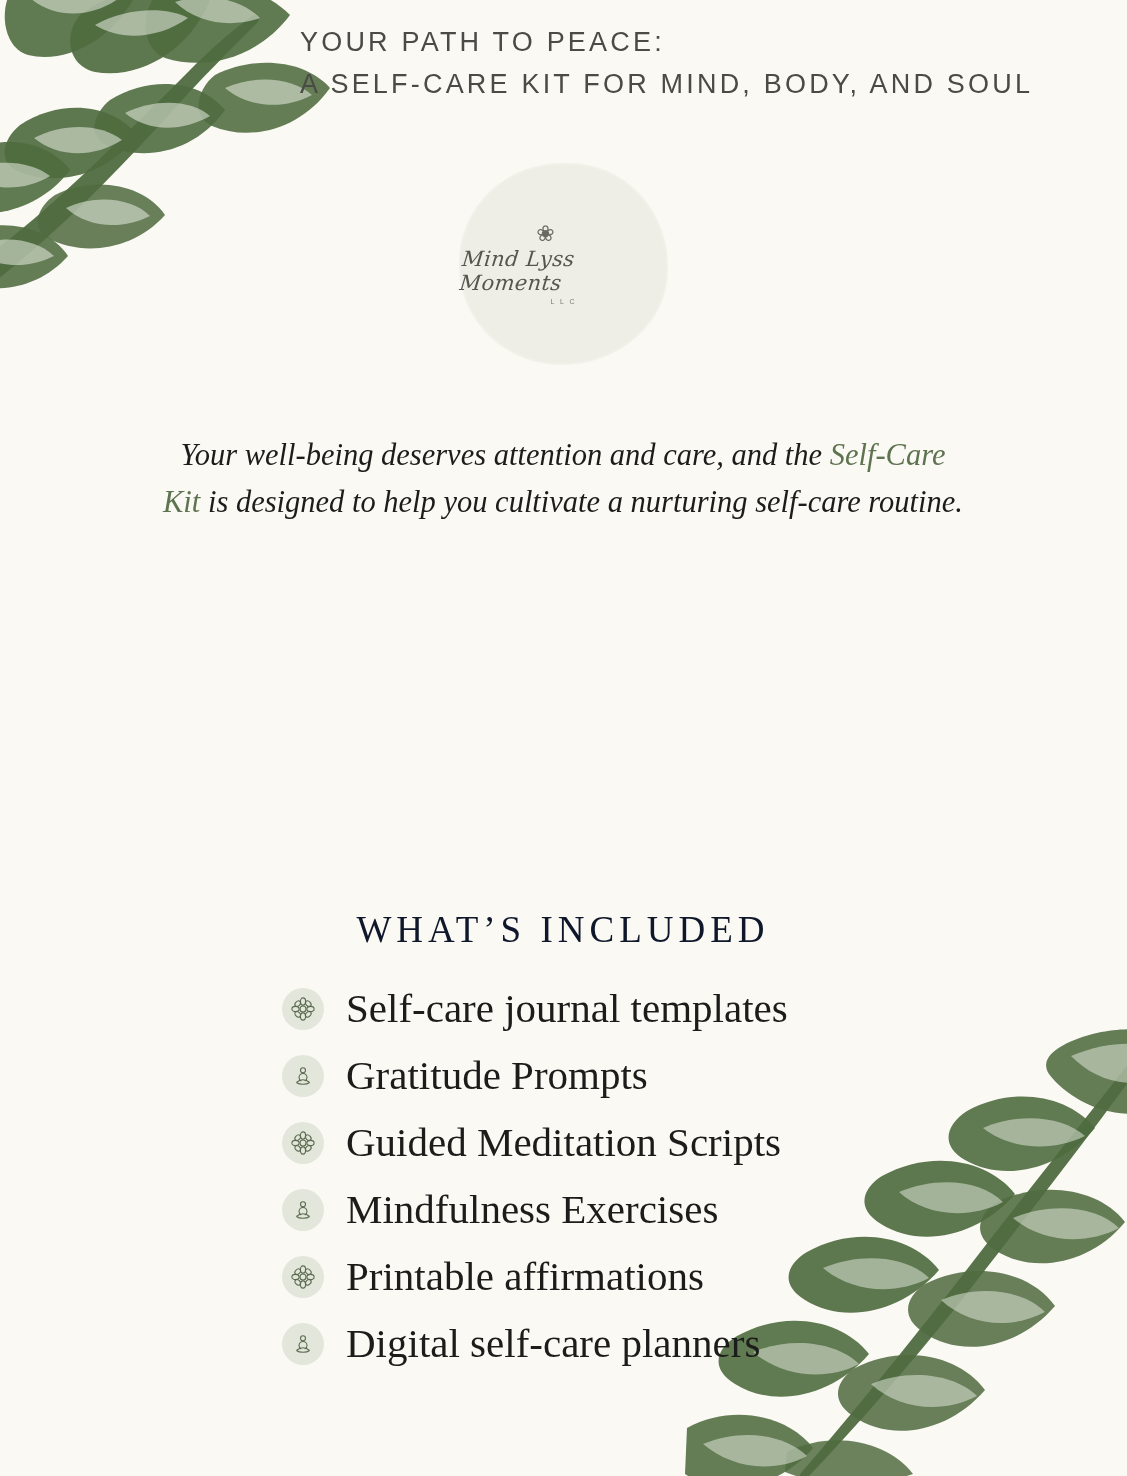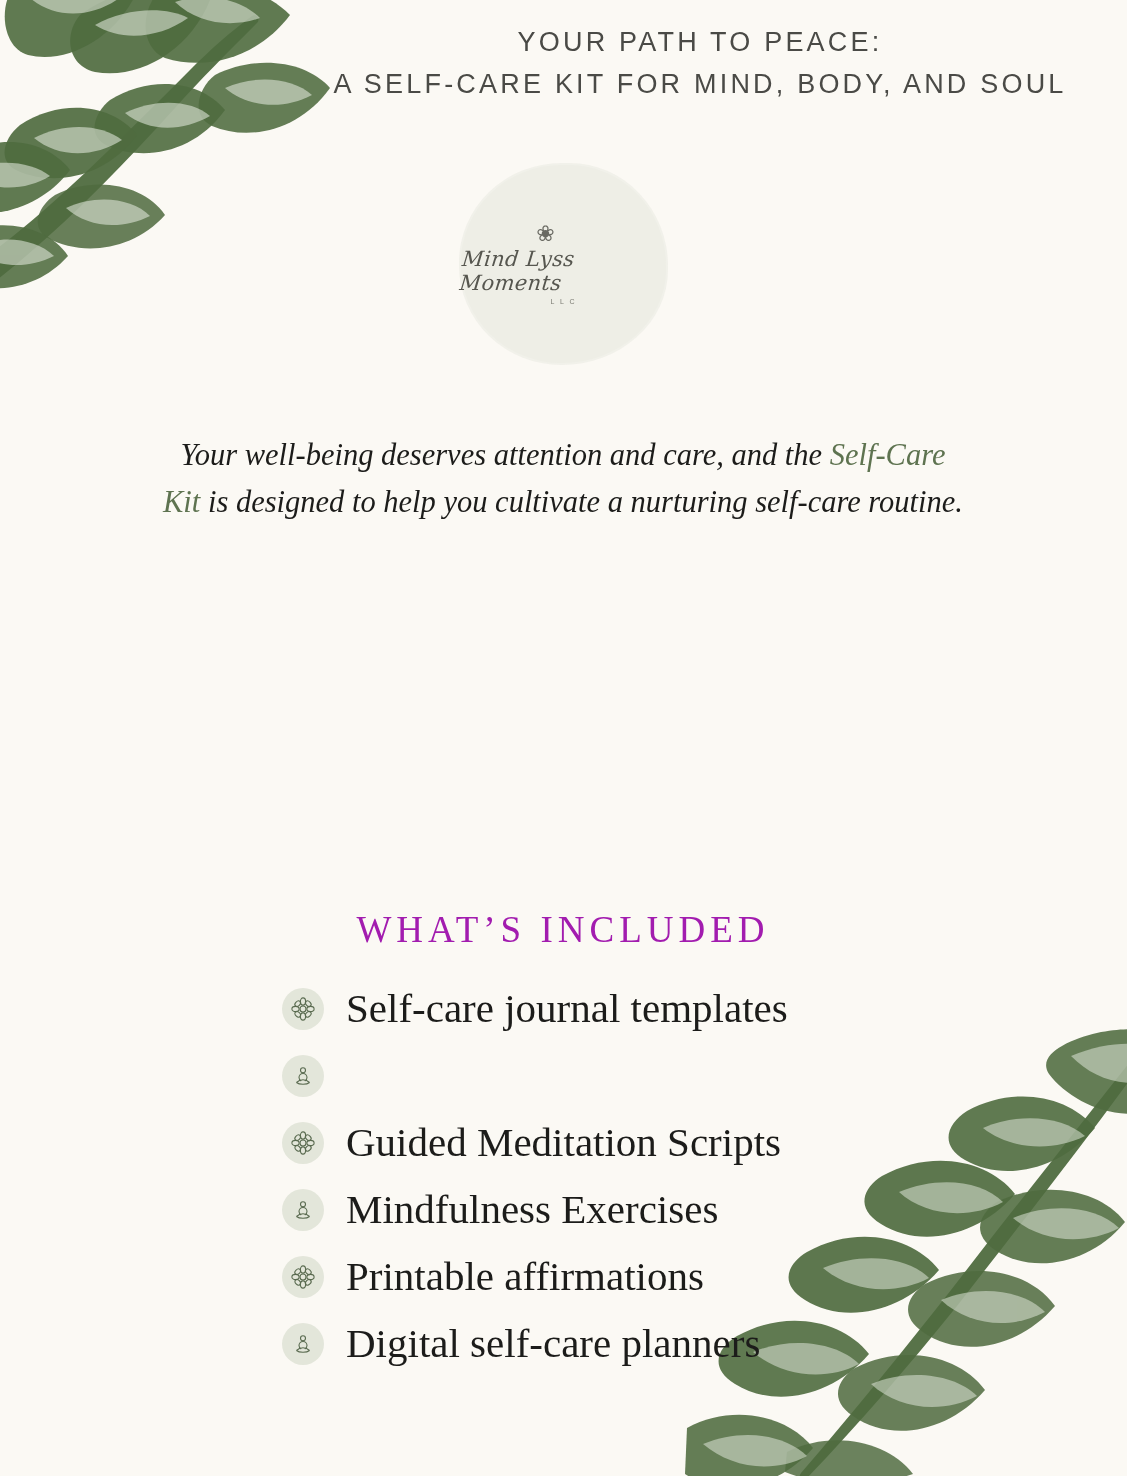--- a/index.html
+++ b/index.html
@@ -28,21 +28,21 @@
   }
   .foliage-tl { top: -20px; left: -40px; width: 420px; height: 400px; }
   .foliage-br { bottom: -10px; right: -20px; width: 480px; height: 470px; }
 
   
   .header {
     position: absolute;
     top: 22px;
     left: 300px;
     width: 800px;
-    text-align: center;
+    text-align: left;
   }
   .header-line {
     font-family: "Liberation Sans", sans-serif;
     font-size: 27px;
     letter-spacing: 3.2px;
     color: #4a4a46;
     font-weight: 400;
     line-height: 1.55;
     white-space: nowrap;
   }
@@ -110,21 +110,21 @@
   
   .included-title {
     position: absolute;
     top: 908px;
     left: 163px;
     width: 800px;
     text-align: center;
     font-family: "Liberation Serif", serif;
     font-size: 37px;
     letter-spacing: 5px;
-    color: #a21caf;
+    color: #0f172a;
   }
 
   .list {
     position: absolute;
     top: 975px;
     left: 282px;
     width: 600px;
   }
   .list-item {
     display: flex;
@@ -249,20 +249,21 @@
     <div class="list-item">
       <span class="bullet-icon">
         <svg width="26" height="26" viewBox="0 0 26 26" fill="none" stroke="#5a6b50" stroke-width="1.1">
           <circle cx="13" cy="7.2" r="2.5"></circle>
           <path d="M13 10.5 C10.4 10.5 9 12.6 9 14.6 C9 16.2 10 17.4 11.2 18"></path>
           <path d="M13 10.5 C15.6 10.5 17 12.6 17 14.6 C17 16.2 16 17.4 14.8 18"></path>
           <path d="M6.5 19.5 C8.5 17.4 10.8 16.8 13 16.8 C15.2 16.8 17.5 17.4 19.5 19.5"></path>
           <path d="M6.5 19.5 C8.2 21 10.4 21.3 13 21.3 C15.6 21.3 17.8 21 19.5 19.5"></path>
         </svg>
       </span>
+      <span class="item-label">Gratitude Prompts</span>
     </div>
 
     <div class="list-item">
       <span class="bullet-icon">
         <svg width="26" height="26" viewBox="0 0 26 26" fill="none" stroke="#5a6b50" stroke-width="1.1">
           <circle cx="13" cy="13" r="3"></circle>
           <ellipse cx="13" cy="5.5" rx="2.6" ry="3.6"></ellipse>
           <ellipse cx="13" cy="20.5" rx="2.6" ry="3.6"></ellipse>
           <ellipse cx="5.5" cy="13" rx="3.6" ry="2.6"></ellipse>
           <ellipse cx="20.5" cy="13" rx="3.6" ry="2.6"></ellipse>

